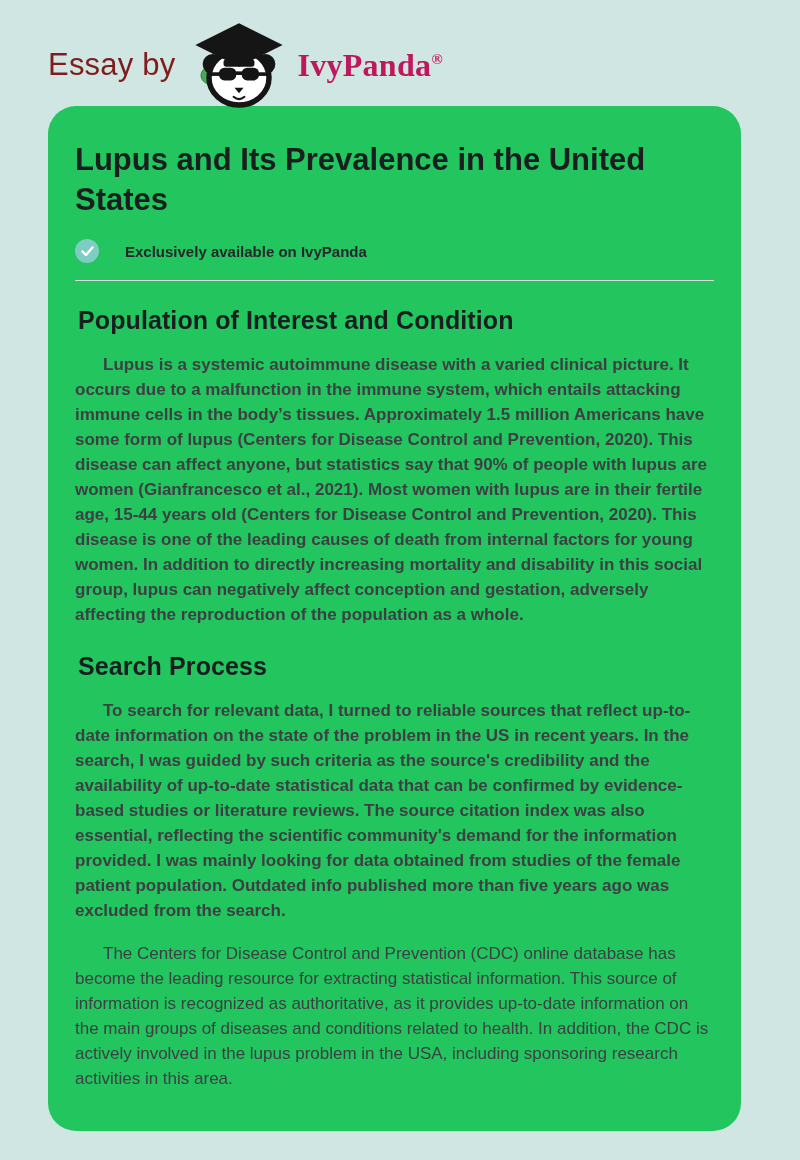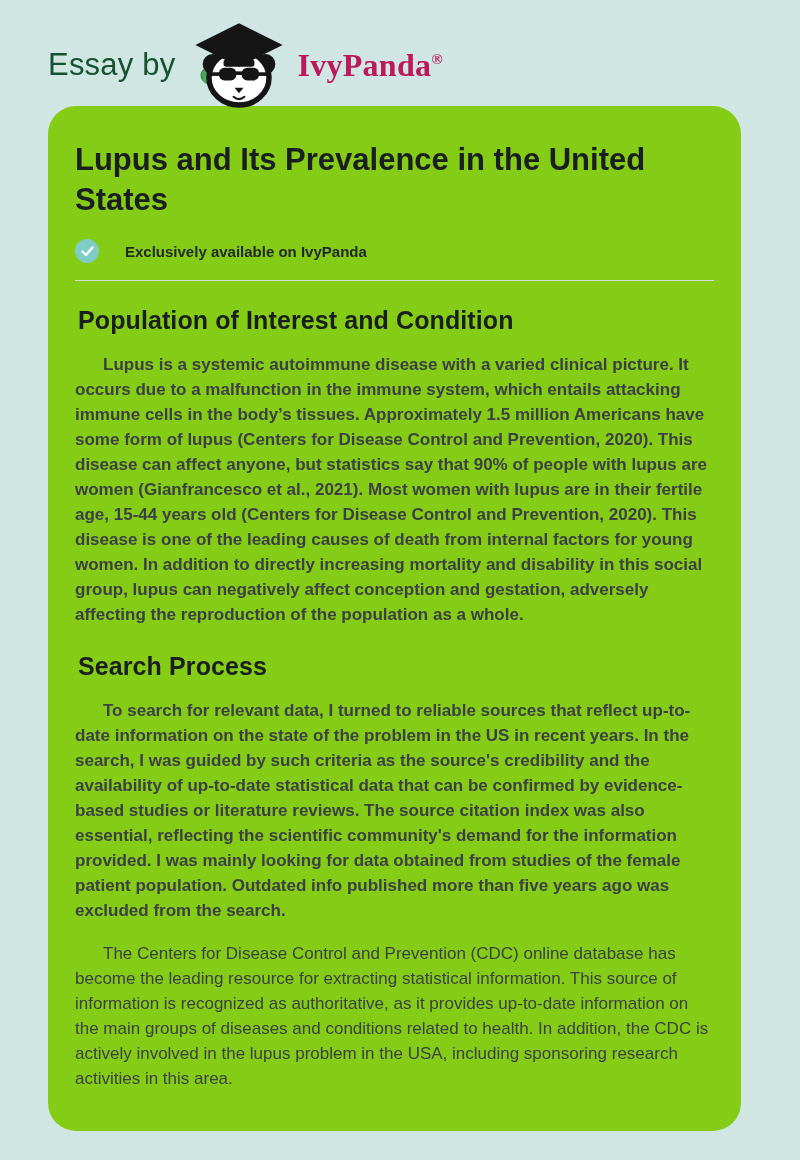--- a/index.html
+++ b/index.html
@@ -14,21 +14,21 @@
 
   
   .site-header {
     display: flex;
     align-items: center;
     padding: 26px 0 0 48px;
     height: 104px;
   }
   .essay-by {
     font-size: 31px;
-    color: #14532d;
+    color: #7f1d1d;
     letter-spacing: 0.2px;
   }
   .logo-wrap {
     margin-left: 14px;
     display: flex;
     align-items: center;
   }
   .logo-wrap svg { display: block; }
   .brand {
     font-family: "Liberation Serif", "DejaVu Serif", serif;
@@ -40,21 +40,21 @@
   }
   .brand sup {
     font-size: 15px;
     font-weight: bold;
     vertical-align: super;
     line-height: 0;
   }
 
   
   .card {
-    background: #84cc16;
+    background: #22c55e;
     width: 693px;
     margin: 2px 50px 0 48px;
     border-radius: 28px;
     padding: 34px 27px 40px 27px;
   }
 
   .article-title {
     font-size: 31px;
     line-height: 40px;
     font-weight: bold;

